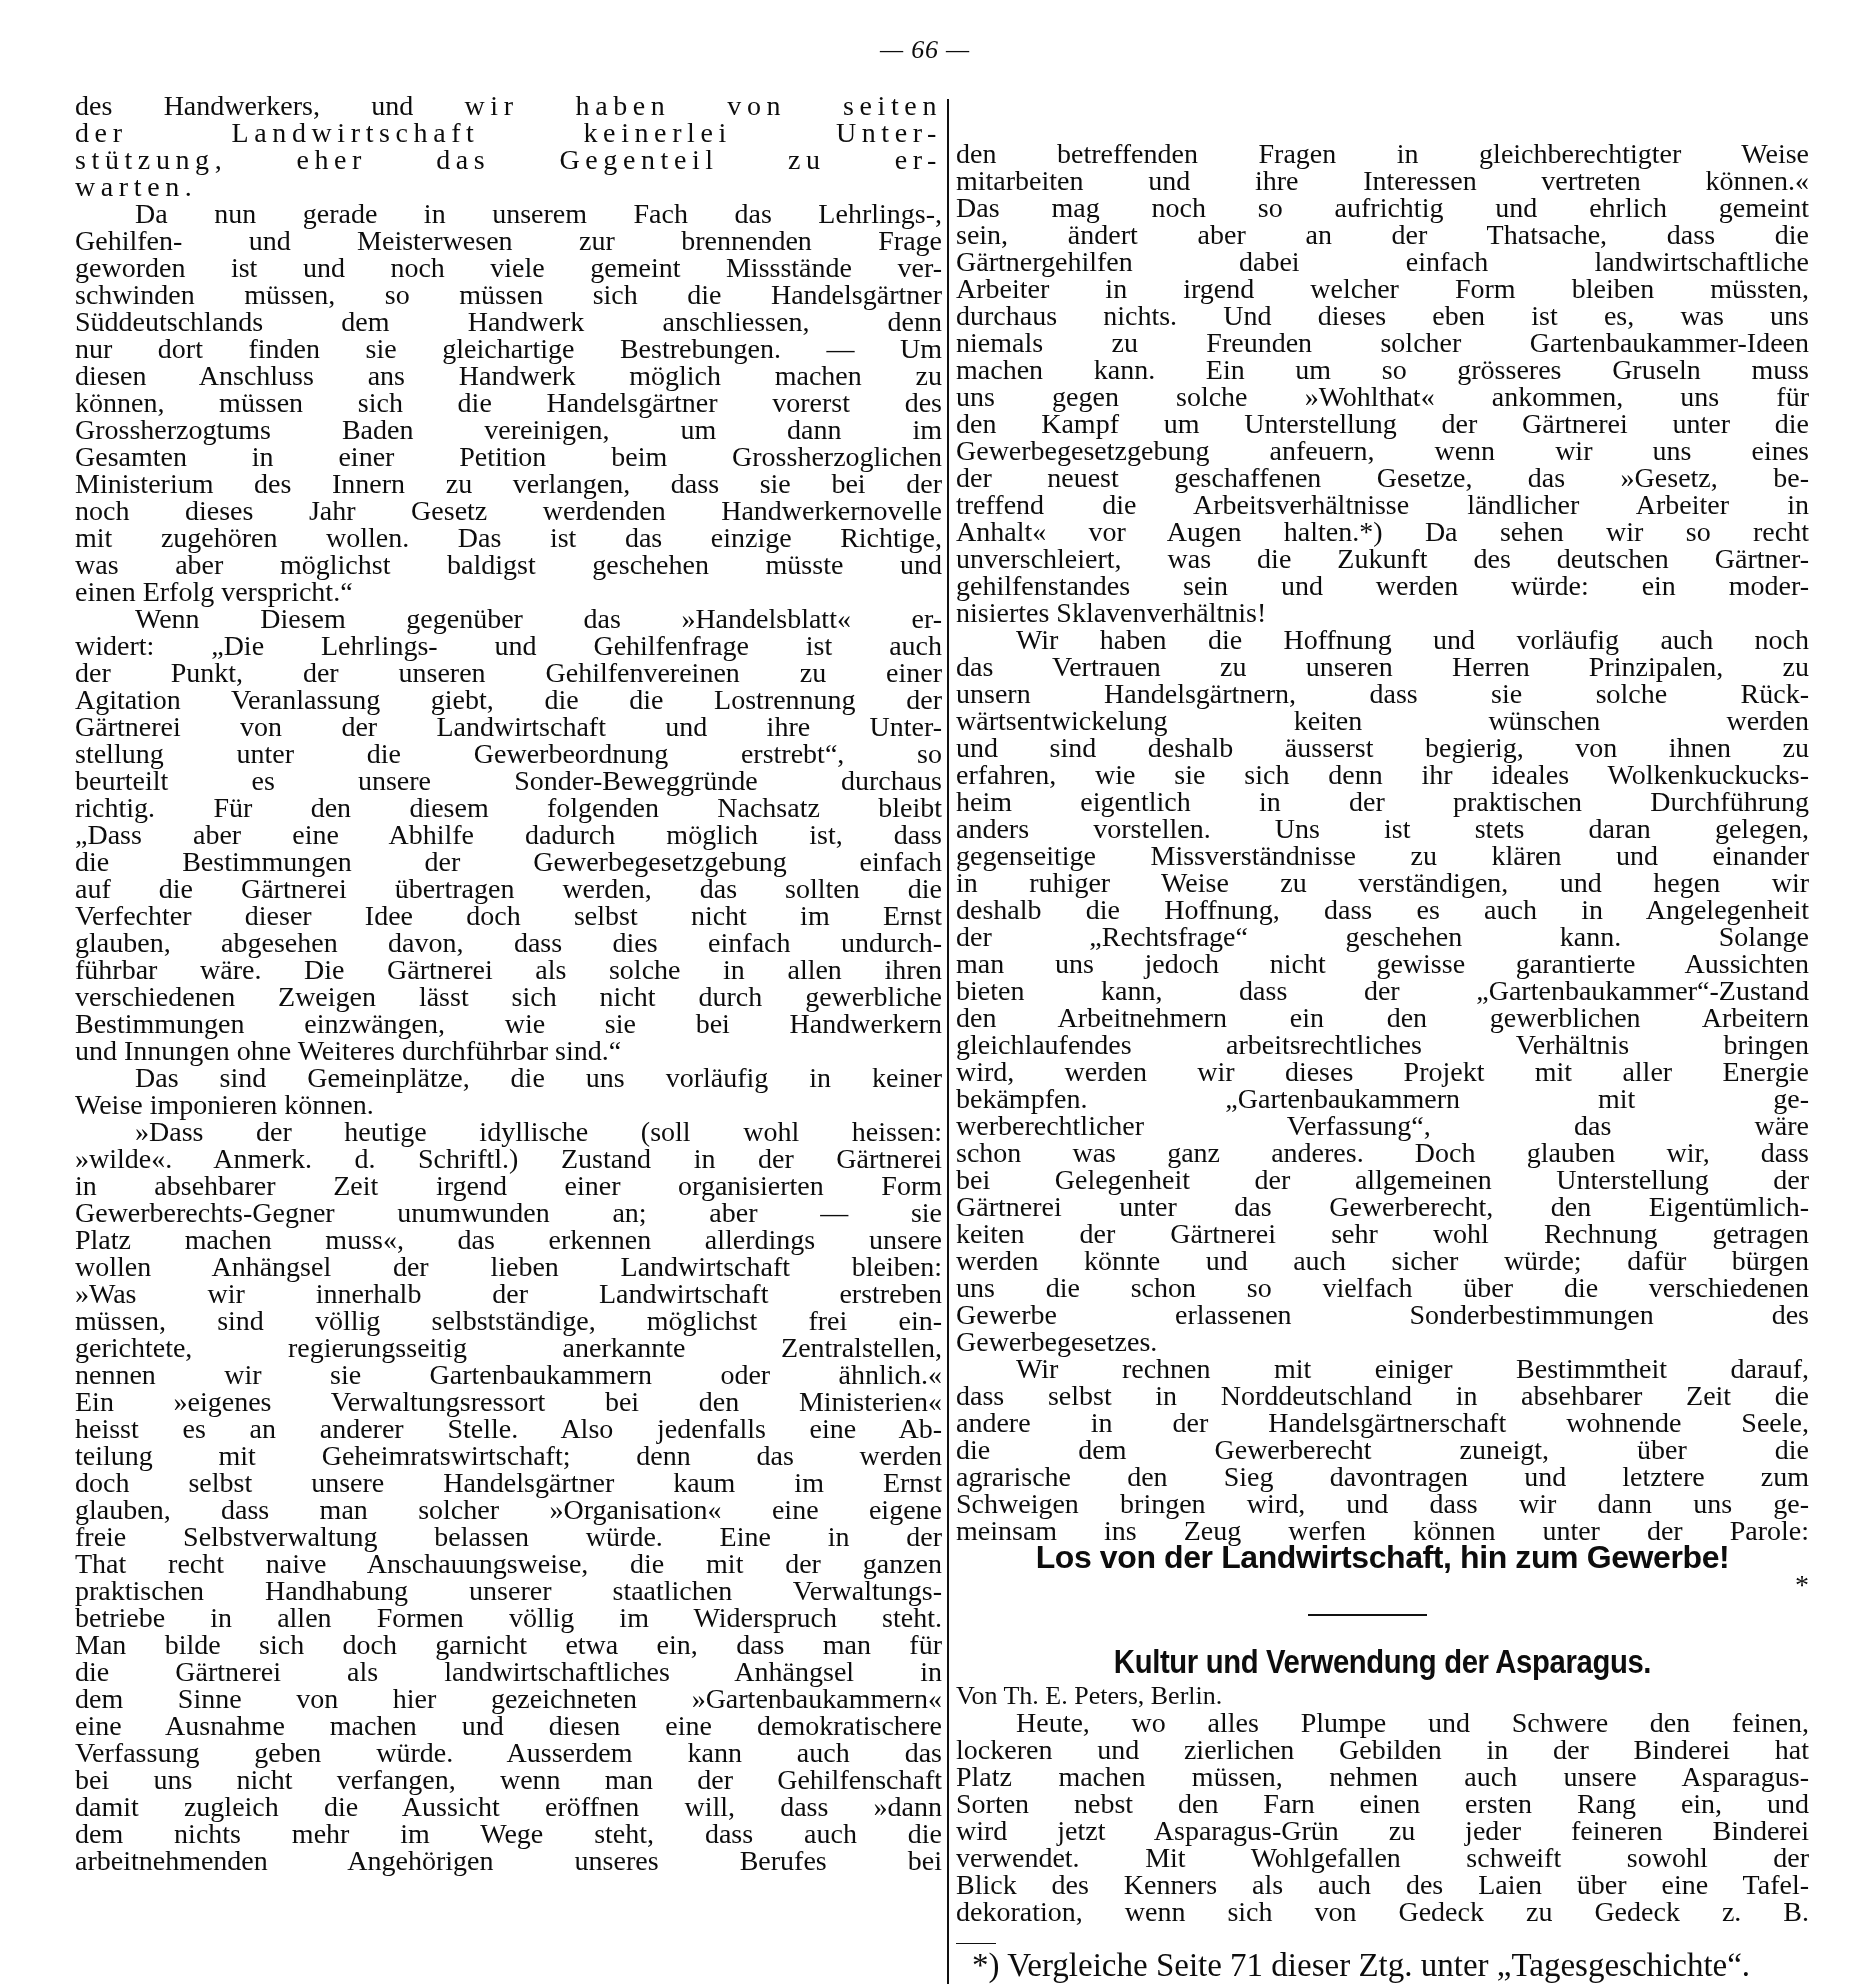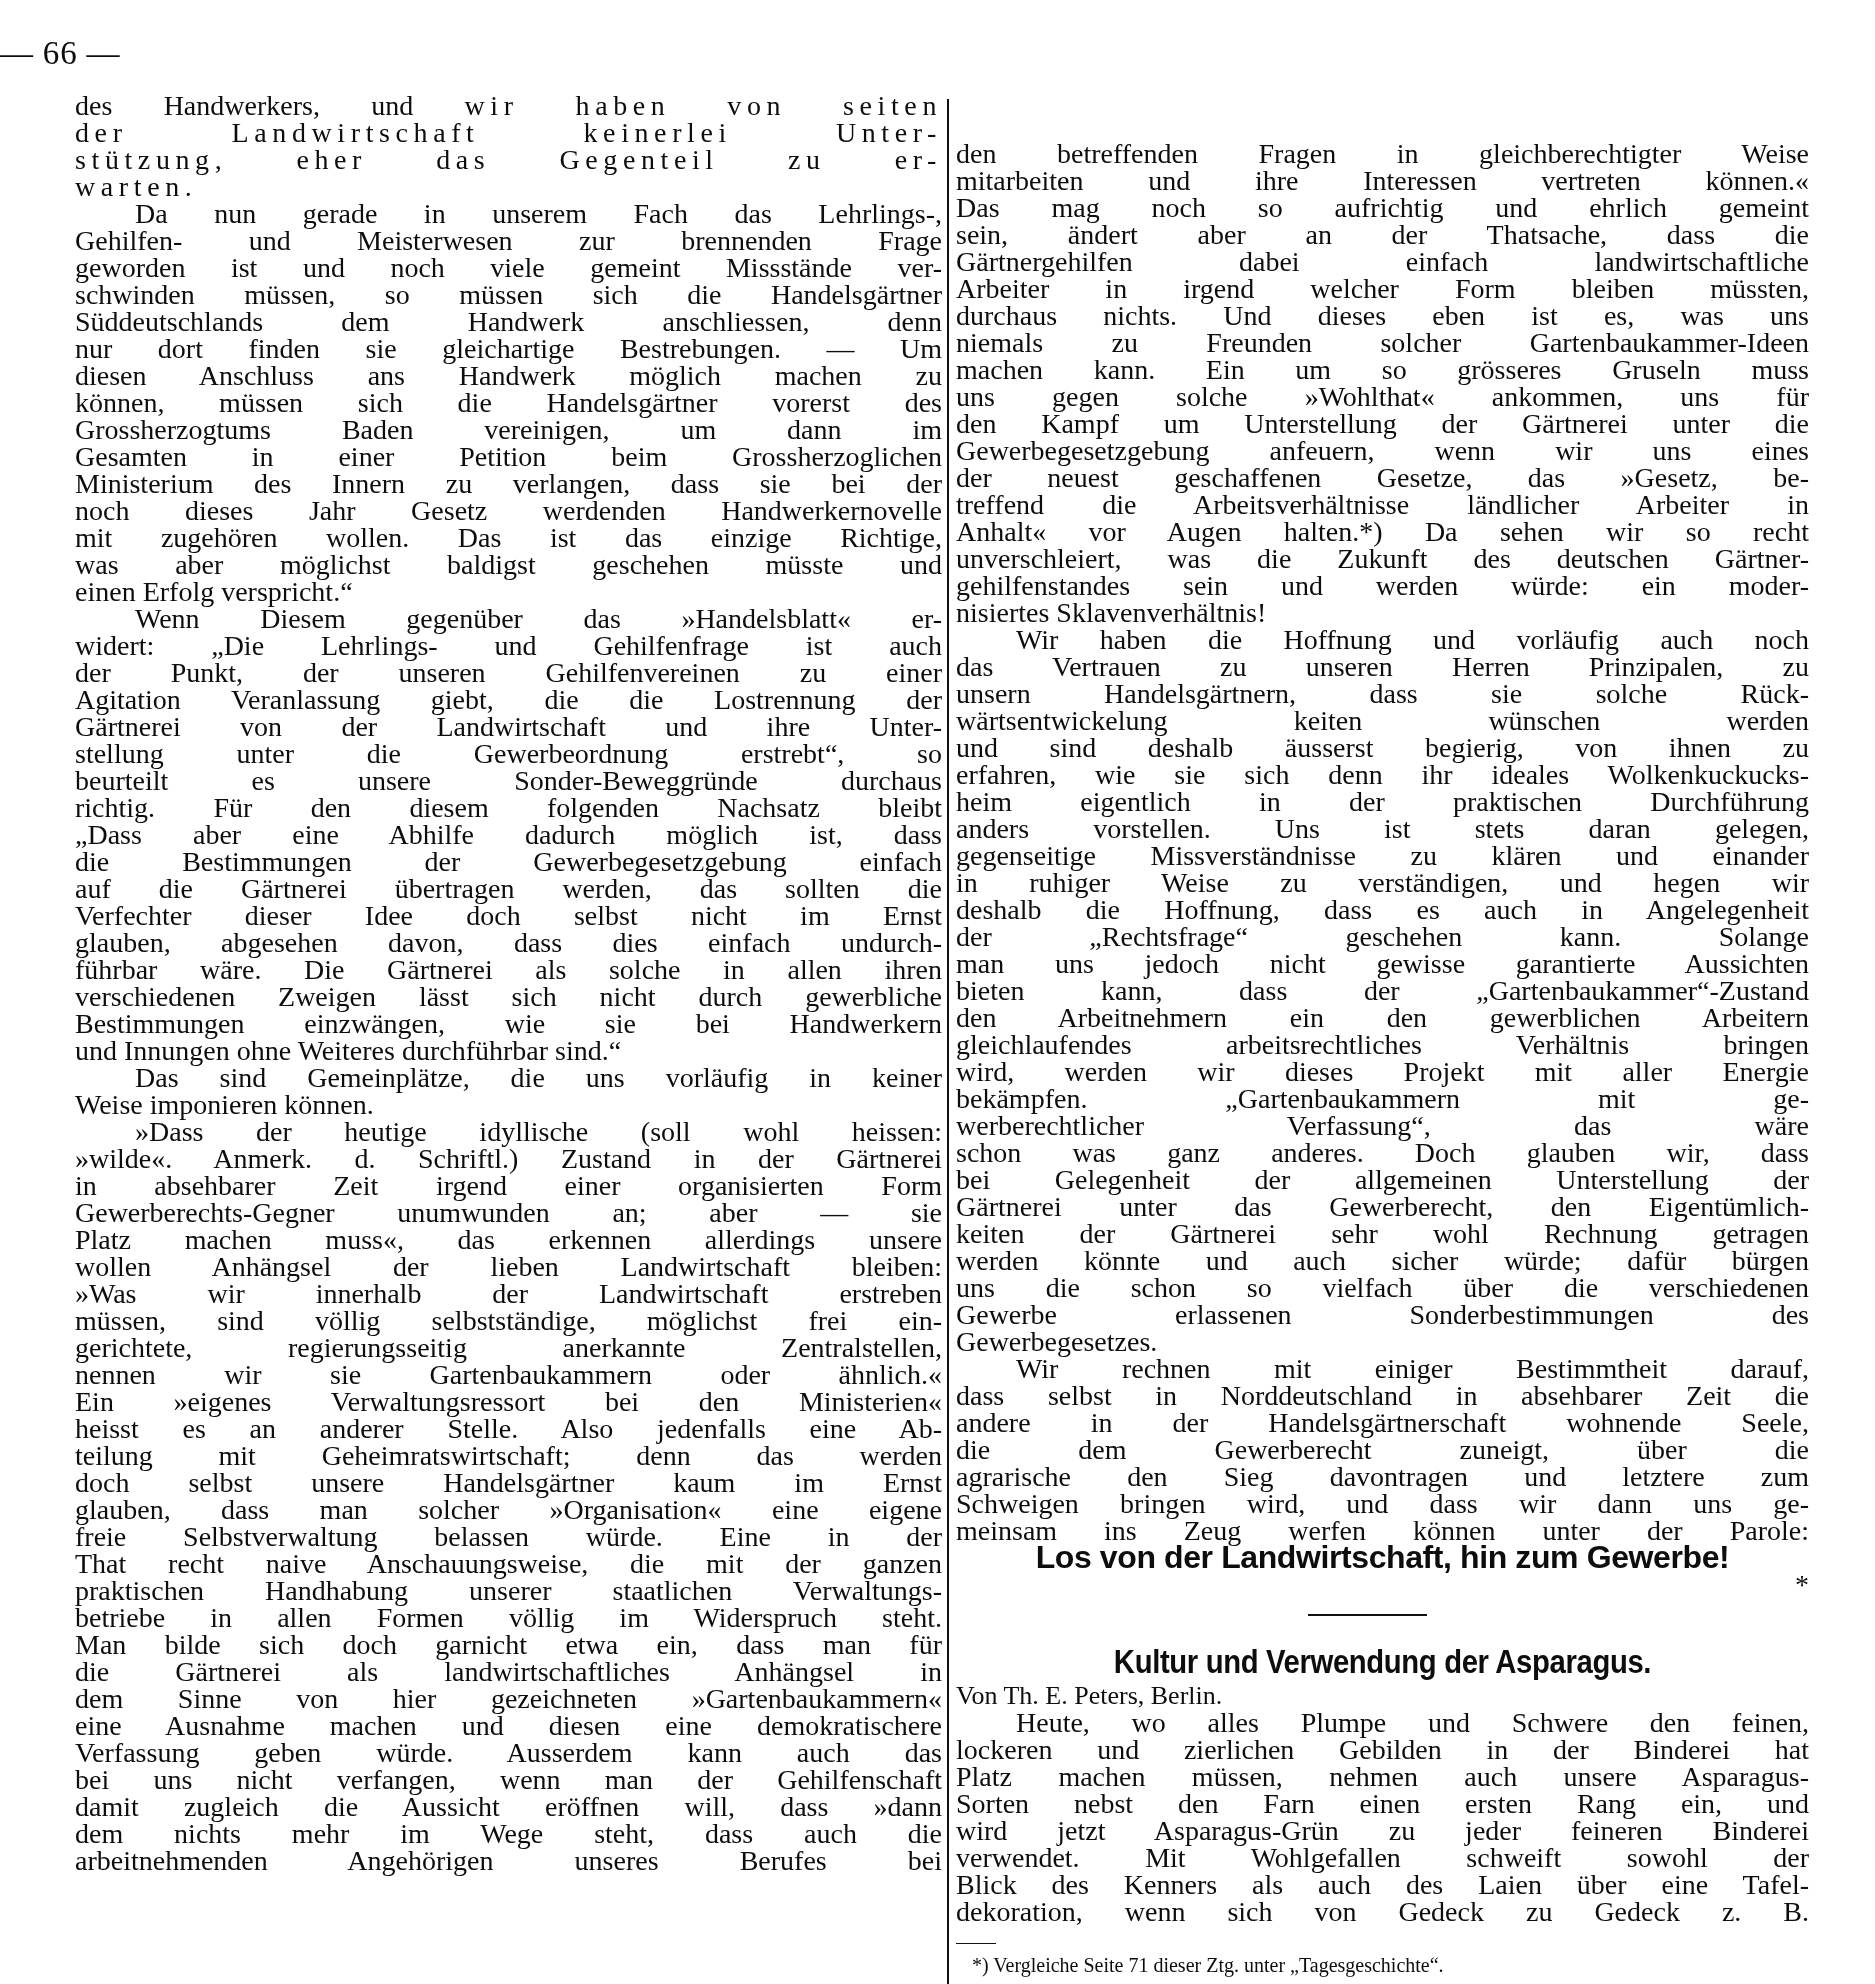--- a/index.html
+++ b/index.html
@@ -3,21 +3,21 @@
 <meta charset="utf-8">
 <style>
   html, body { margin: 0; padding: 0; background: #ffffff; }
   body {
     width: 1876px; height: 2626px; position: relative; overflow: hidden;
     font-family: "Liberation Serif", "DejaVu Serif", serif;
     color: #0d0d0d;
   }
   .page-number {
     position: absolute; top: 35px; left: 0; width: 1850px;
-    font-size: 33px; letter-spacing: 0.8px;
+    text-align: center; font-size: 26px; letter-spacing: 0.8px; font-style: italic;
   }
   .col {
     position: absolute; top: 92px;
     font-size: 28px; line-height: 27px;
   }
   .col.left { left: 75px; width: 867px; }
   .col.right { left: 956px; width: 853px; margin-top: 48px; }
   .divider {
     position: absolute; left: 947px; top: 99px; width: 1.6px; height: 2505px;
     background: #111;
@@ -43,21 +43,21 @@
   .heading {
     display: block; height: 41px; line-height: 41px; margin-top: 16px;
     font-family: "Liberation Sans", "DejaVu Sans", sans-serif; font-weight: bold;
     font-size: 34px; text-align: center; letter-spacing: -0.4px; transform: scaleX(0.86); transform-origin: center;
   }
   .byline { display: block; height: 27px; text-align: left; font-size: 26px; }
   .fn-rule { display: block; height: 27px; position: relative; }
   .fn-rule::after {
     content: ""; position: absolute; left: 0; top: 17.5px; width: 40px; height: 1.2px; background: #111;
   }
-  .footnote { display: block; height: 27px; font-size: 20px; padding-left: 16px; }
+  .footnote { display: block; height: 27px; font-size: 33px; padding-left: 16px; }
 </style>
 </head>
 <body>
 
 <div class="page-number">— 66 —</div>
 
 <div class="col left" id="left-col">
     <span class="ln">des Handwerkers, und <span class="sp">wir haben von seiten</span></span>
     <span class="ln sp">der Landwirtschaft keinerlei Unter-</span>
     <span class="ln sp">stützung, eher das Gegenteil zu er-</span>

